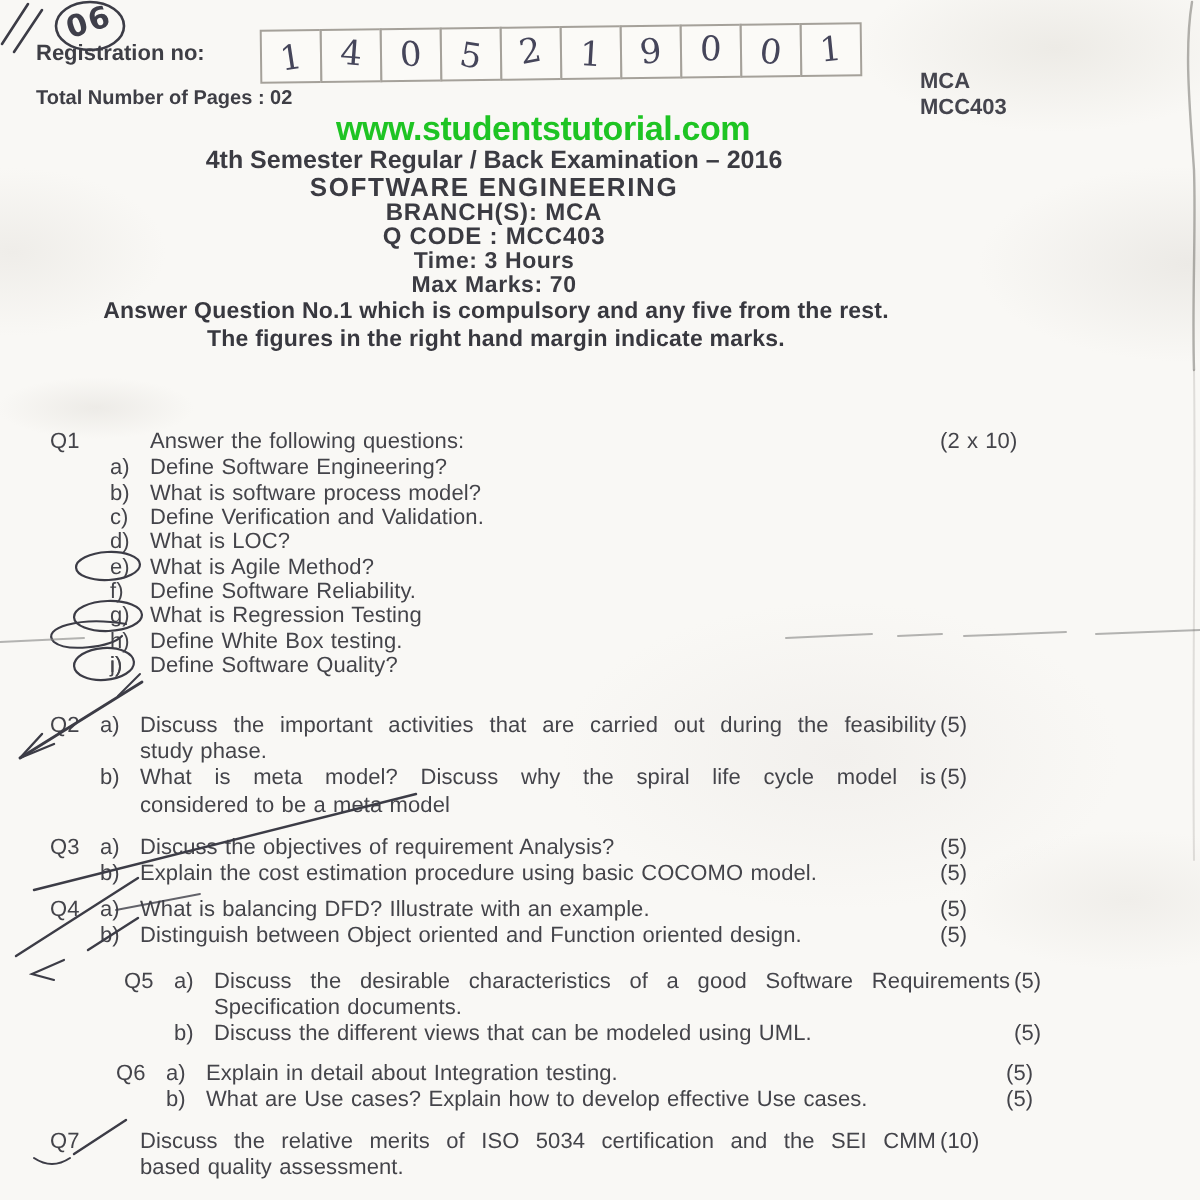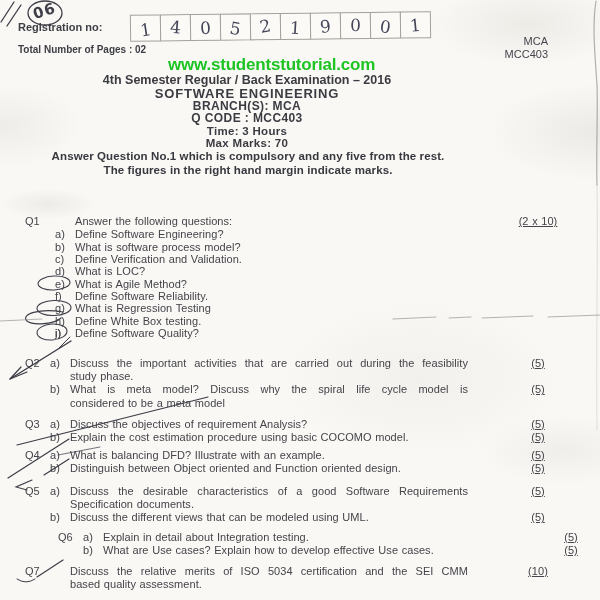--- a/index.html
+++ b/index.html
@@ -19,43 +19,43 @@
   .abs{position:absolute;}
   
   #corner-mark{left:33px;top:2px;font-size:15px;font-weight:bold;color:#3f3f4a;
     transform:rotate(-18deg);letter-spacing:1px;font-family:"DejaVu Sans",sans-serif;}
   #reg-label{left:18px;top:21px;font-size:11px;font-weight:bold;color:#3e3e45;}
   #reg-boxes{left:131px;top:13px;display:flex;transform:rotate(-0.7deg);}
   .reg-cell{width:29px;height:25px;border:1px solid #a5a19a;margin-left:-1px;
     display:flex;align-items:center;justify-content:center;background:rgba(252,251,249,.6);}
   .reg-digit{font-family:"DejaVu Serif",serif;font-size:17px;color:#45455a;}
   #pages-note{left:18px;top:44px;font-size:10px;font-weight:bold;color:#3e3e45;}
-  #course-block{left:460px;top:35px;width:88px;text-align:right;font-size:11px;
-    font-weight:normal;color:#45454e;line-height:12.5px;}
+  #course-block{left:460px;top:35px;width:88px;font-size:11px;
+    font-weight:bold;color:#45454e;line-height:12.5px;}
   #site-url{left:168px;top:55px;font-size:17px;font-weight:bold;letter-spacing:-0.2px;}
   #title-block{left:0;top:73px;width:494px;text-align:center;color:#3b3b42;font-weight:bold;}
   .t0{font-size:12.5px;line-height:14px;}
   .t1{font-size:13px;letter-spacing:.8px;line-height:13px;}
   .t2,.t3{font-size:12px;letter-spacing:.4px;line-height:12.3px;}
   .t4,.t5{font-size:11.5px;letter-spacing:.3px;line-height:12.3px;}
   #instr-block{left:0;top:150px;width:496px;text-align:center;color:#38383f;font-weight:bold;}
   .instr{font-size:11.5px;line-height:13.5px;letter-spacing:.1px;}
   
   .qblock{position:absolute;left:0;width:496px;font-size:11px;letter-spacing:.05px;
     word-spacing:.5px;color:#44444a;}
   .qrow{position:relative;line-height:13.2px;}
   .q1 .qrow.item{line-height:12.35px;}
   .qnum{position:absolute;left:25px;top:0;}
   .plabel{position:absolute;left:50px;top:0;}
   .q1 .plabel{left:55px;}
   .ptext{margin-left:70px;width:398px;}
   .q1 .ptext{margin-left:75px;width:400px;}
   .qline{white-space:nowrap;}
   .qline.fill{text-align:justify;text-align-last:justify;}
-  .marks{position:absolute;left:508px;top:0;width:60px;text-align:center;text-decoration:underline;}
+  .marks{position:absolute;left:470px;top:0;width:60px;}
   
   #pen-overlay{position:absolute;left:0;top:0;pointer-events:none;}
 </style>
 </head>
 <body>
 
 <div id="paper">
 
   <div id="corner-mark" class="abs">06</div>
 
@@ -230,21 +230,21 @@
           <span class="marks">(5)</span>
         </div>
         <div class="qrow">
           <span class="plabel">b)</span>
           <div class="ptext">
             <div class="qline">Distinguish between Object oriented and Function oriented design.</div>
           </div>
           <span class="marks">(5)</span>
         </div>
       </div>
-      <div class="qblock" style="top: 485px;">
+      <div class="qblock" style="top: 485px; padding-left: 37px;">
         <div class="qrow">
           <span class="qnum">Q5</span>
           <span class="plabel">a)</span>
           <div class="ptext">
             <div class="qline fill">Discuss the desirable characteristics of a good Software Requirements</div>
             <div class="qline">Specification documents.</div>
           </div>
           <span class="marks">(5)</span>
         </div>
         <div class="qrow">

